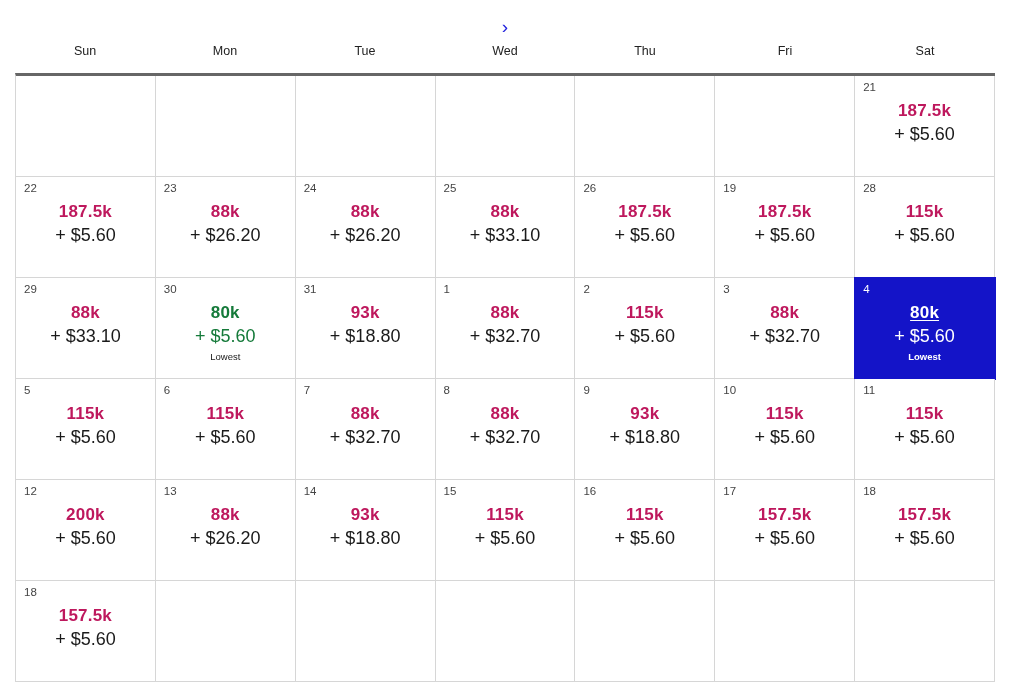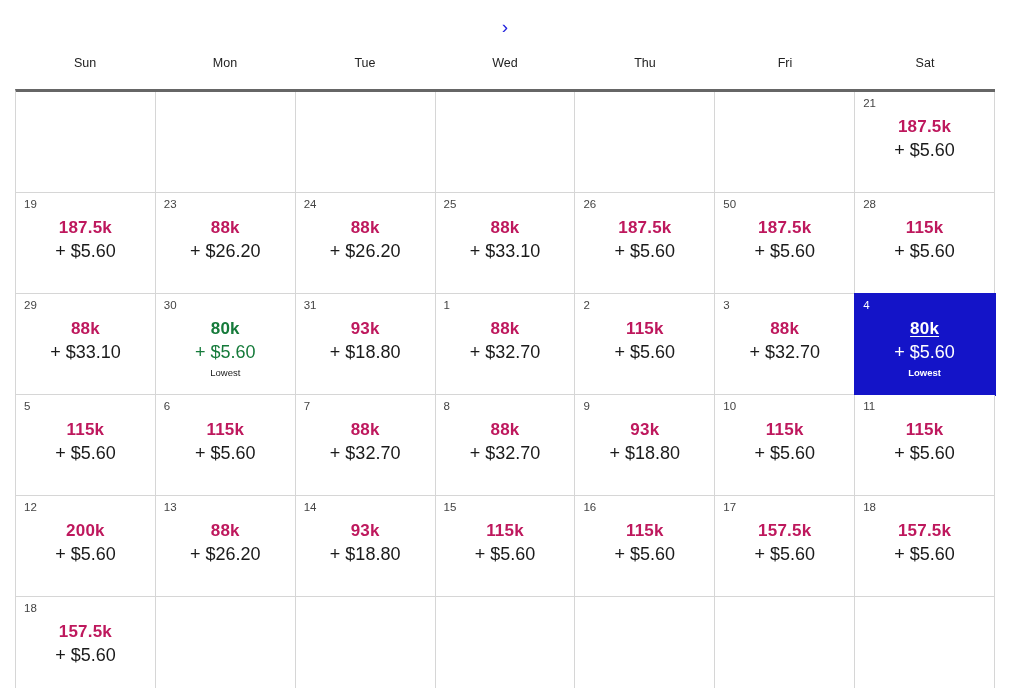--- a/index.html
+++ b/index.html
@@ -45,22 +45,22 @@
     cursor: pointer;
     padding: 0 4px;
     font-family: "Liberation Sans", sans-serif;
   }
 
   
   .weekday-row {
     display: grid;
     grid-template-columns: repeat(7, 1fr);
     width: 980px;
-    margin: 12px auto;
-    padding-bottom: 7px;
+    margin: 0 auto;
+    padding-bottom: 15px;
   }
   .weekday {
     text-align: center;
     font-size: 12.5px;
     color: #222;
     font-weight: 400;
   }
 
   
   .grid {
@@ -192,56 +192,56 @@
         </div>
       </div>
       <div class="cell">
         <div class="daynum">21</div>
         <div class="cell-body">
           <div class="price">187.5k</div>
           <div class="fee">+ $5.60</div>
         </div>
       </div>
       <div class="cell">
+        <div class="daynum">22</div>
+        <div class="cell-body">
+          <div class="price">187.5k</div>
+          <div class="fee">+ $5.60</div>
+        </div>
+      </div>
+      <div class="cell">
+        <div class="daynum">23</div>
+        <div class="cell-body">
+          <div class="price">88k</div>
+          <div class="fee">+ $26.20</div>
+        </div>
+      </div>
+      <div class="cell">
+        <div class="daynum">24</div>
+        <div class="cell-body">
+          <div class="price">88k</div>
+          <div class="fee">+ $26.20</div>
+        </div>
+      </div>
+      <div class="cell">
+        <div class="daynum">25</div>
+        <div class="cell-body">
+          <div class="price">88k</div>
+          <div class="fee">+ $33.10</div>
+        </div>
+      </div>
+      <div class="cell">
+        <div class="daynum">26</div>
+        <div class="cell-body">
+          <div class="price">187.5k</div>
+          <div class="fee">+ $5.60</div>
+        </div>
+      </div>
+      <div class="cell">
         <div class="daynum">19</div>
-        <div class="cell-body">
-          <div class="price">187.5k</div>
-          <div class="fee">+ $5.60</div>
-        </div>
-      </div>
-      <div class="cell">
-        <div class="daynum">23</div>
-        <div class="cell-body">
-          <div class="price">88k</div>
-          <div class="fee">+ $26.20</div>
-        </div>
-      </div>
-      <div class="cell">
-        <div class="daynum">24</div>
-        <div class="cell-body">
-          <div class="price">88k</div>
-          <div class="fee">+ $26.20</div>
-        </div>
-      </div>
-      <div class="cell">
-        <div class="daynum">25</div>
-        <div class="cell-body">
-          <div class="price">88k</div>
-          <div class="fee">+ $33.10</div>
-        </div>
-      </div>
-      <div class="cell">
-        <div class="daynum">26</div>
-        <div class="cell-body">
-          <div class="price">187.5k</div>
-          <div class="fee">+ $5.60</div>
-        </div>
-      </div>
-      <div class="cell">
-        <div class="daynum">50</div>
         <div class="cell-body">
           <div class="price">187.5k</div>
           <div class="fee">+ $5.60</div>
         </div>
       </div>
       <div class="cell">
         <div class="daynum">28</div>
         <div class="cell-body">
           <div class="price">115k</div>
           <div class="fee">+ $5.60</div>

